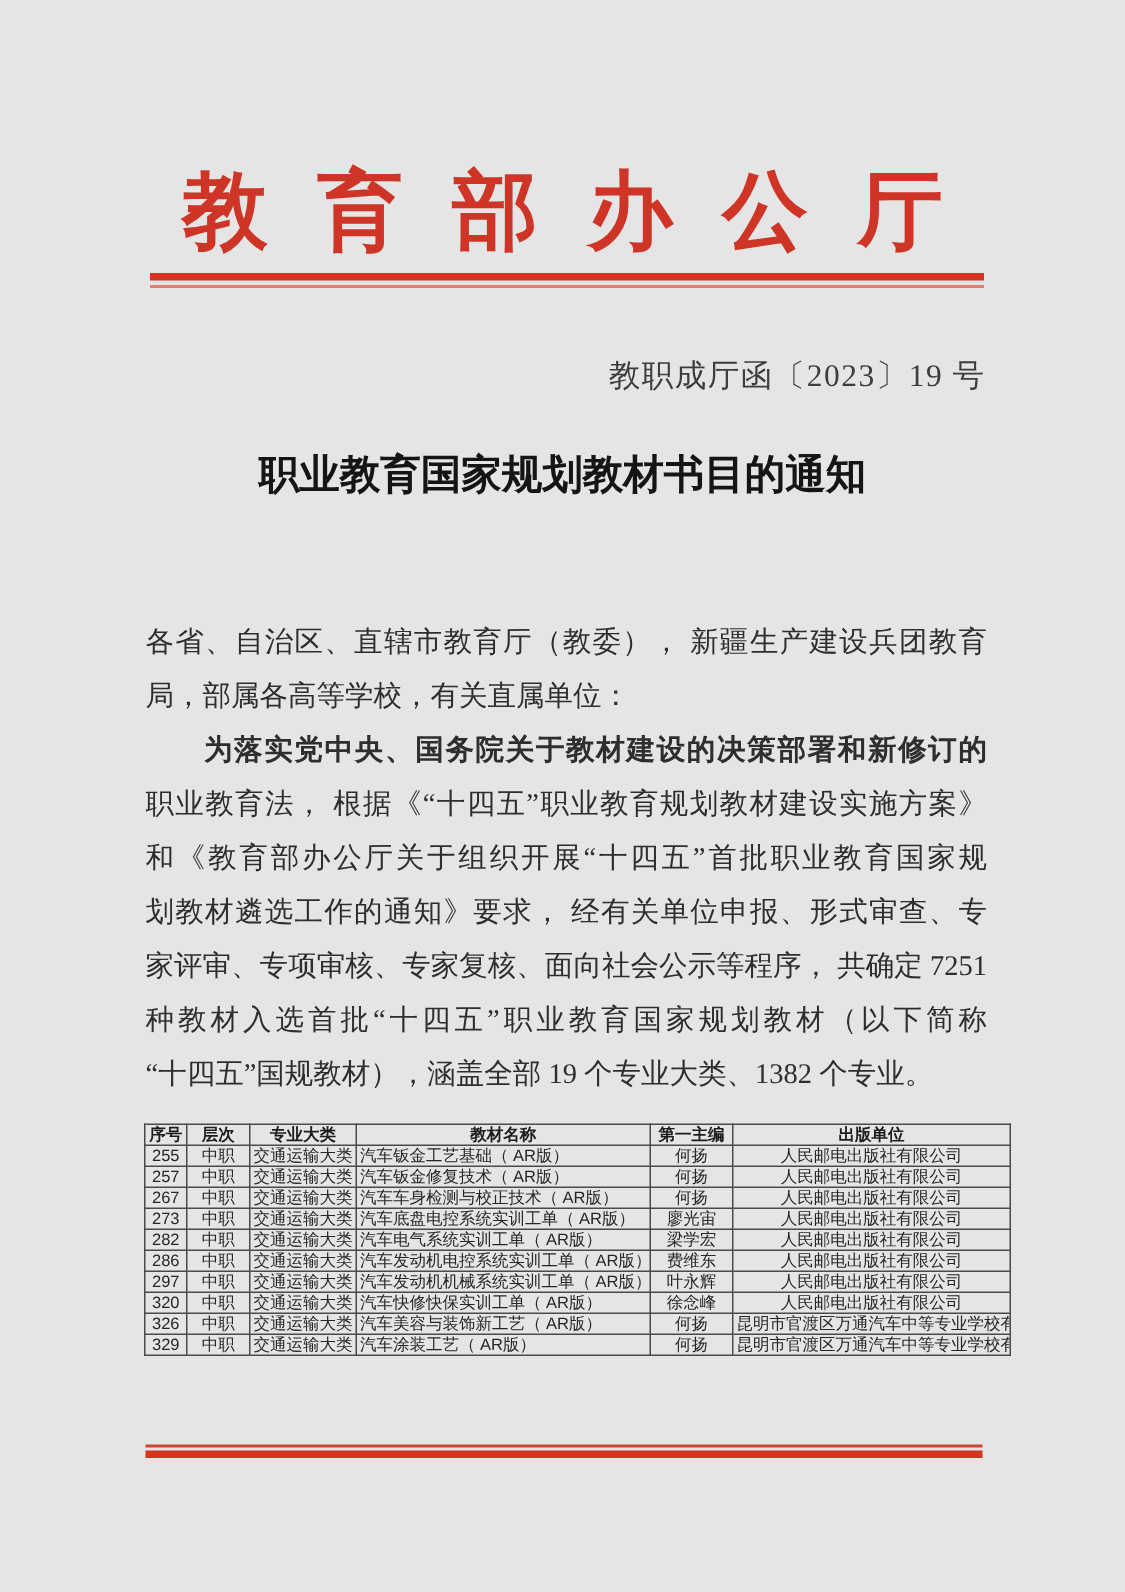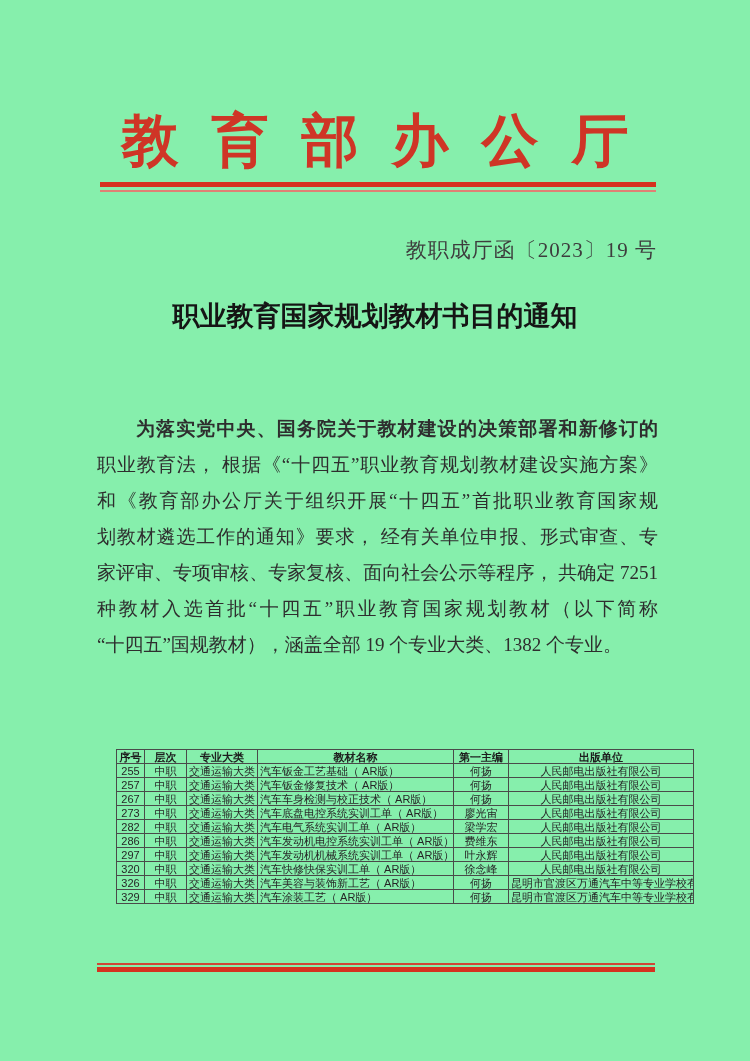--- a/index.html
+++ b/index.html
@@ -4,21 +4,21 @@
 <style>
   * { margin: 0; padding: 0; box-sizing: border-box; }
   html, body { width: 750px; height: 1061px; }
   body {
     background: #ffffff;
     font-family: "Liberation Serif", "DejaVu Serif", serif;
     position: relative;
     overflow: hidden;
     color: #303030;
   }
-  .page { position: absolute; inset: 0; background: #86efac; }
+  .page { position: absolute; inset: 0; background: #e5e5e5; }
 
   
   .org-name {
     position: absolute;
     top: 103px; left: 0; right: 0;
     text-align: center;
     font-size: 57px;
     font-weight: bold;
     color: #cf3526;
     letter-spacing: 33px;
@@ -69,21 +69,20 @@
   
   .materials-table {
     position: absolute;
     top: 749px; left: 96px;
     border-collapse: collapse;
     table-layout: fixed;
     width: 577px;
     font-size: 11px;
     color: #262626;
     font-family: "Liberation Sans", "DejaVu Sans", sans-serif;
-    margin-left: 20px;
   }
   .materials-table th, .materials-table td {
     border: 1px solid #4a4a4a;
     height: 14px;
     line-height: 12px;
     padding: 0 2px;
     text-align: center;
     white-space: nowrap;
     overflow: hidden;
   }
@@ -107,20 +106,24 @@
     <div class="bar-thin"></div>
   </div>
 
   <div class="doc-number">教职成厅函〔2023〕19 号</div>
 
   <div class="notice-title">
     <div>职业教育国家规划教材书目的通知</div>
   </div>
 
   <div class="body-text">
+    <div class="para">
+        <div class="bline">各省、自治区、直辖市教育厅（教委）， 新疆生产建设兵团教育</div>
+        <div class="bline">局，部属各高等学校，有关直属单位：</div>
+      </div>
     <div class="para para-main">
         <div class="bline">为落实党中央、国务院关于教材建设的决策部署和新修订的</div>
         <div class="bline">职业教育法， 根据《“十四五”职业教育规划教材建设实施方案》</div>
         <div class="bline">和《教育部办公厅关于组织开展“十四五”首批职业教育国家规</div>
         <div class="bline">划教材遴选工作的通知》要求， 经有关单位申报、形式审查、专</div>
         <div class="bline">家评审、专项审核、专家复核、面向社会公示等程序， 共确定 7251</div>
         <div class="bline">种教材入选首批“十四五”职业教育国家规划教材（以下简称</div>
         <div class="bline">“十四五”国规教材），涵盖全部 19 个专业大类、1382 个专业。</div>
       </div>
   </div>

